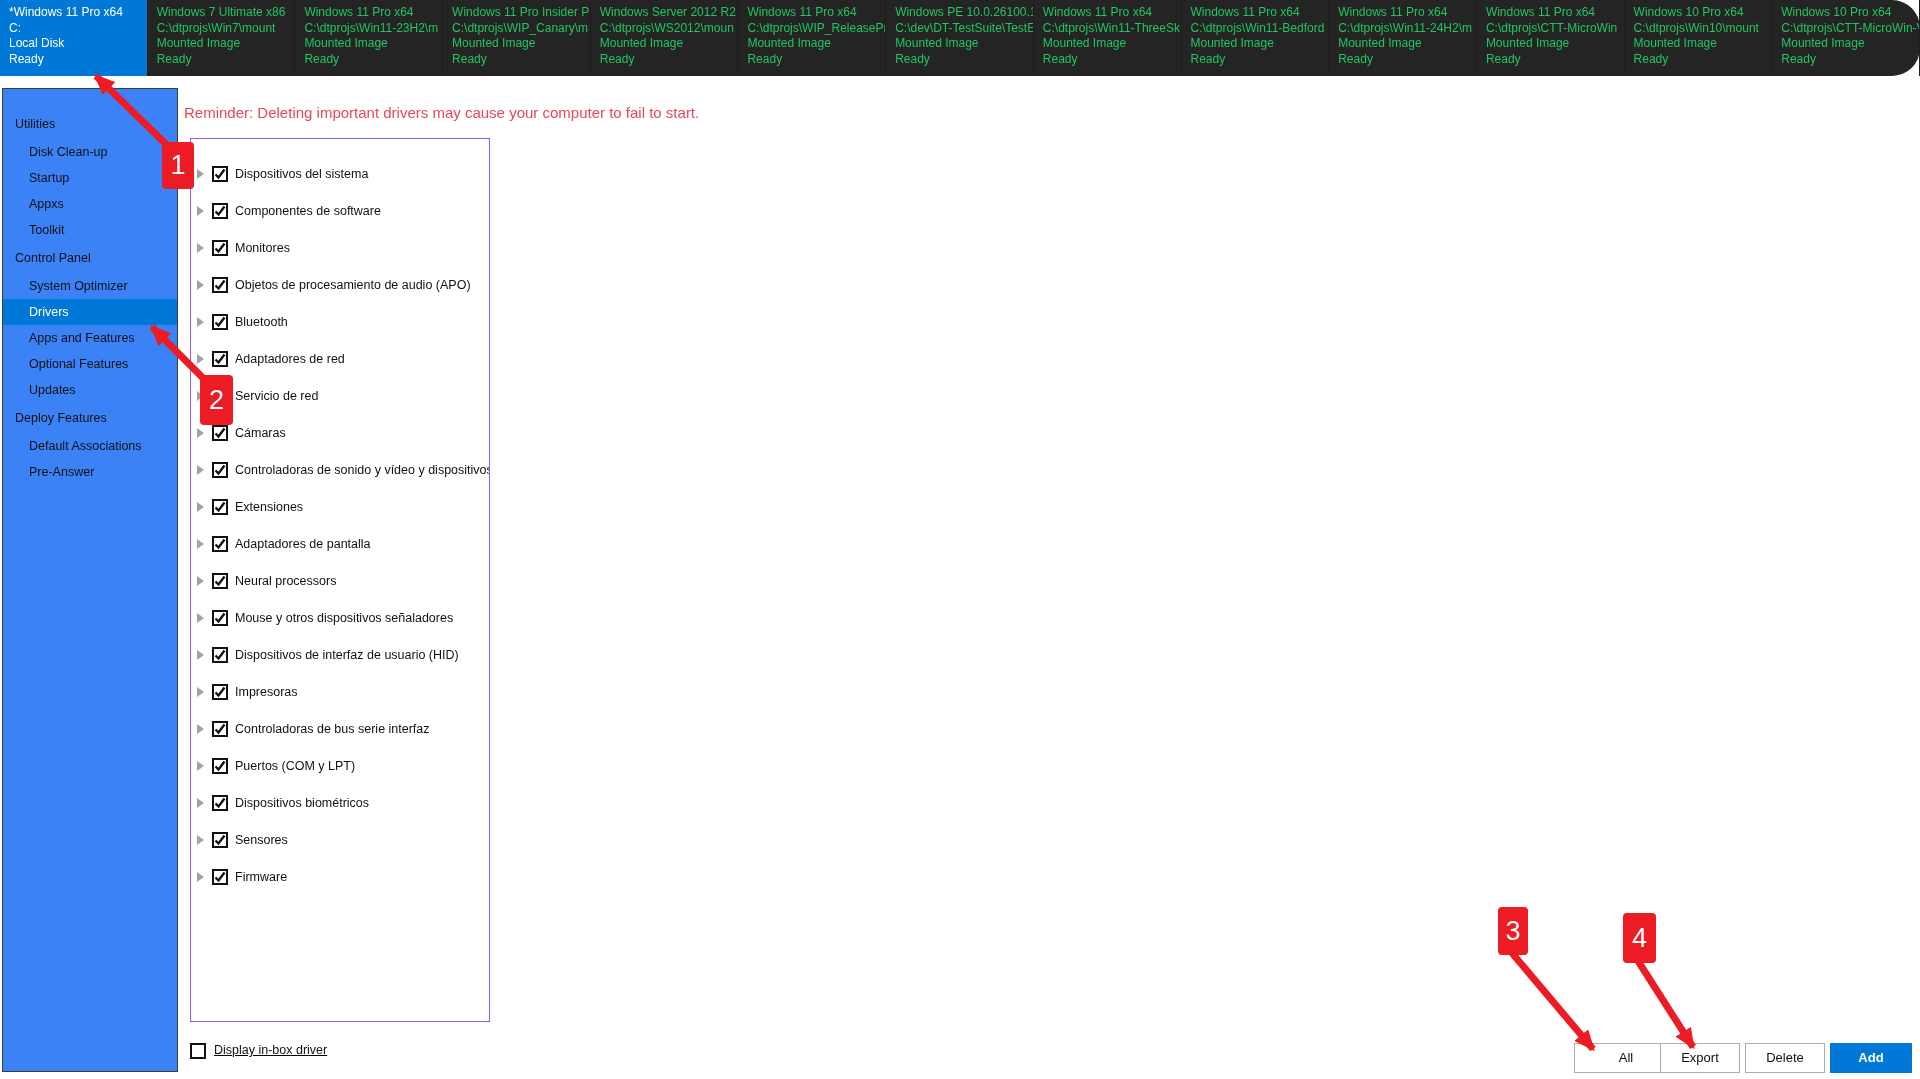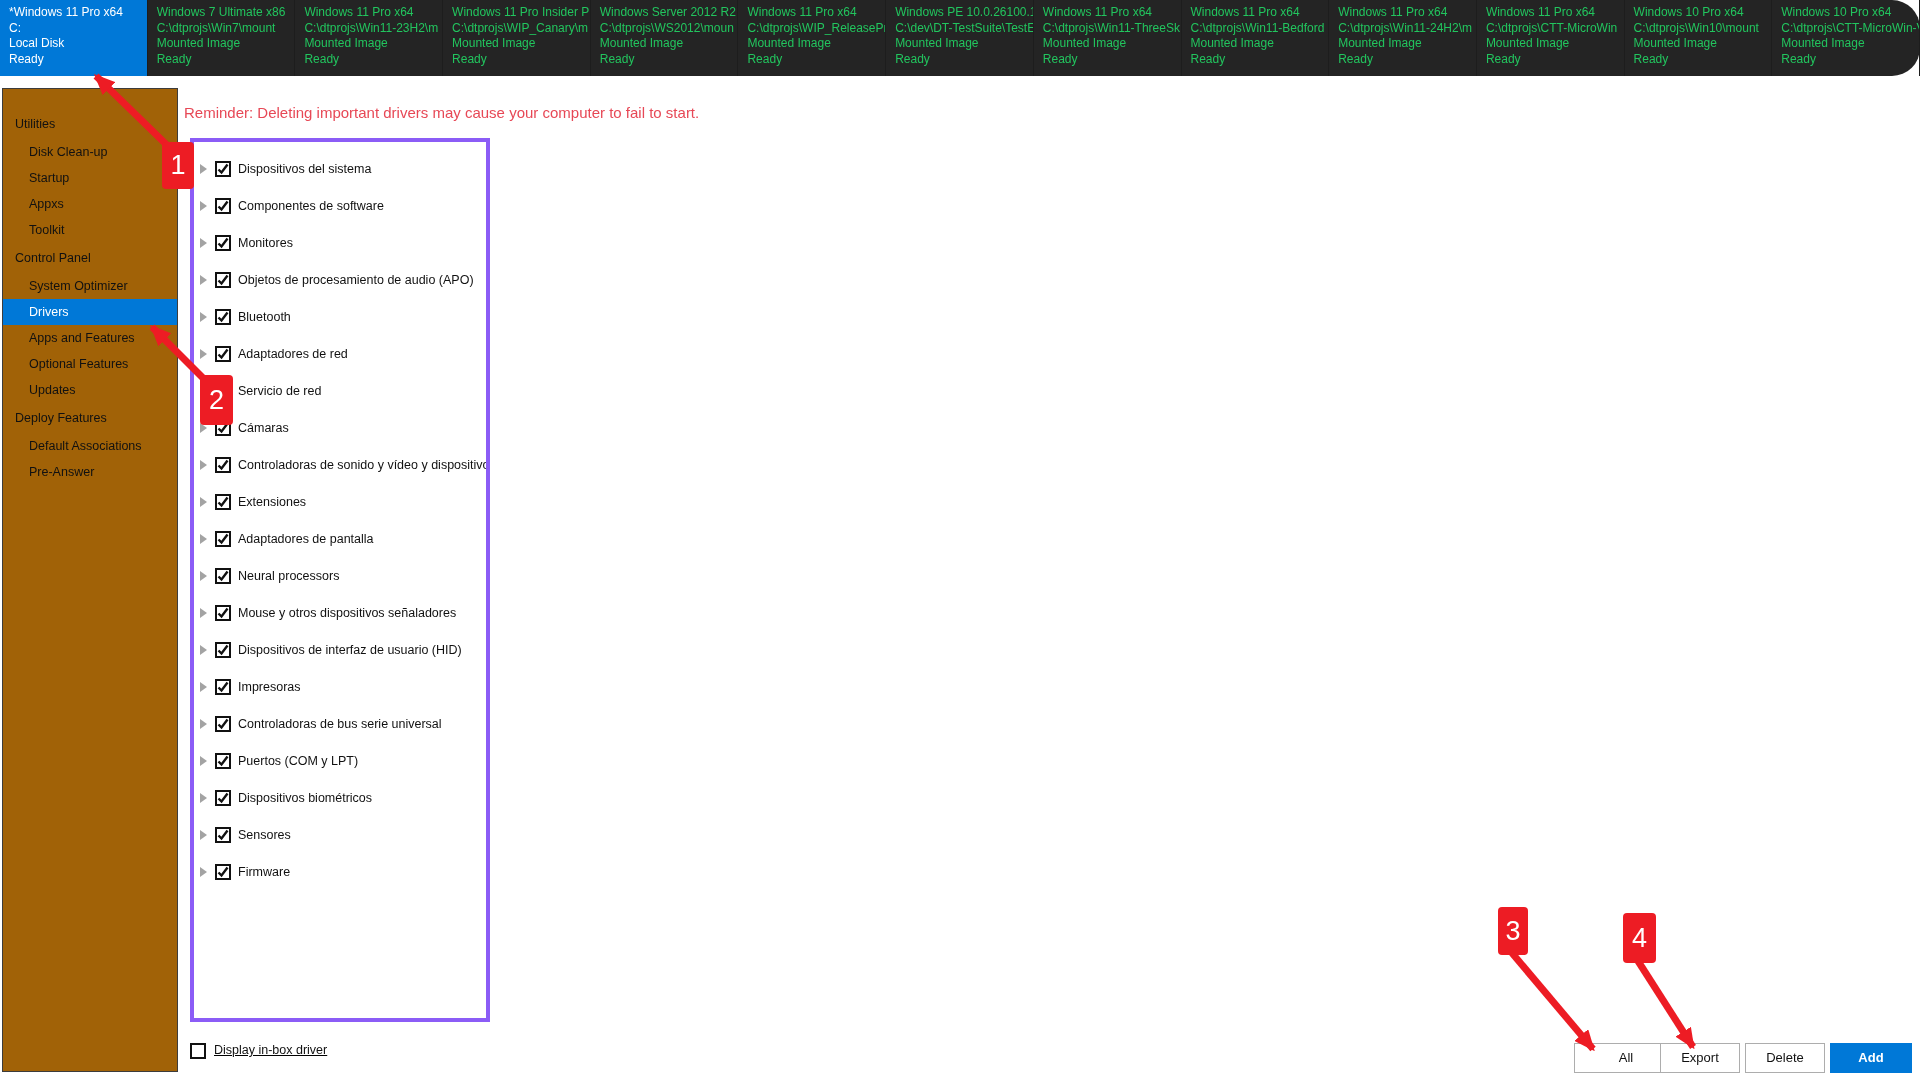--- a/index.html
+++ b/index.html
@@ -11,32 +11,32 @@
   .tabbar { position:absolute; left:0; top:0; width:1920px; height:76px;
             background:#242424; display:flex;border-radius:28px; }
   .tab { width:147.7px; flex:0 0 147.7px; padding:5px 0 0 9px; color:#22c55e;
          font-size:12px; line-height:15.5px; overflow:hidden; white-space:nowrap;
          border-right:1px solid #1d1d1d; cursor:default; }
   .tab.selected { background:#0078d7; color:#fff; }
   .tab .t-line { display:block; }
 
   
   .sidebar { position:absolute; left:2px; top:88px; width:176px; height:984px;
-             background:#a16207; border:1px solid #3c3c3c; padding-top:20px; }
+             background:#3b82f6; border:1px solid #3c3c3c; padding-top:20px; }
   .sb-header { height:30px; line-height:30px; padding-left:12px; font-size:12.5px;
                color:#111; white-space:nowrap; }
   .sb-item { height:26px; line-height:26px; padding-left:26px; font-size:12.5px;
              color:#111; white-space:nowrap; cursor:default; }
   .sb-item.selected { background:#0078d7; color:#fff; }
 
   
   .reminder { position:absolute; left:184px; top:104px; font-size:15px;
               color:#e74856; white-space:nowrap; }
   .driver-list { position:absolute; left:190px; top:138px; width:300px; height:884px;
-                 border:4px solid #8b5cf6; background:#fff; padding-top:8px;
+                 border:1px solid #8b5cf6; background:#fff; padding-top:16px;
                  overflow:hidden; }
   .drow { height:37px; display:flex; align-items:center; padding-left:6px; }
   .expander { width:0; height:0; border-top:5px solid transparent;
               border-bottom:5px solid transparent; border-left:7px solid #a3a3a3;
               margin-right:8px; flex:0 0 auto; }
   .cbox { width:16px; height:16px; border:2px solid #111; background:#fff;
           flex:0 0 auto; display:flex; align-items:center; justify-content:center; }
   .drow .dlabel { font-size:12.5px; color:#111; margin-left:7px; white-space:nowrap; }
 
   .inbox-row { position:absolute; left:190px; top:1043px; display:flex;
@@ -297,21 +297,21 @@
         </span>
     <span class="dlabel">Impresoras</span>
   </div>
       <div class="drow">
     <span class="expander"></span>
     <span class="cbox">
           <svg width="12" height="12" viewBox="0 0 12 12">
             <polyline points="1.5,6.5 4.5,9.5 10.5,1.5" fill="none" stroke="#111" stroke-width="2.4"></polyline>
           </svg>
         </span>
-    <span class="dlabel">Controladoras de bus serie universal</span>
+    <span class="dlabel">Controladoras de bus serie interfaz</span>
   </div>
       <div class="drow">
     <span class="expander"></span>
     <span class="cbox">
           <svg width="12" height="12" viewBox="0 0 12 12">
             <polyline points="1.5,6.5 4.5,9.5 10.5,1.5" fill="none" stroke="#111" stroke-width="2.4"></polyline>
           </svg>
         </span>
     <span class="dlabel">Puertos (COM y LPT)</span>
   </div>

